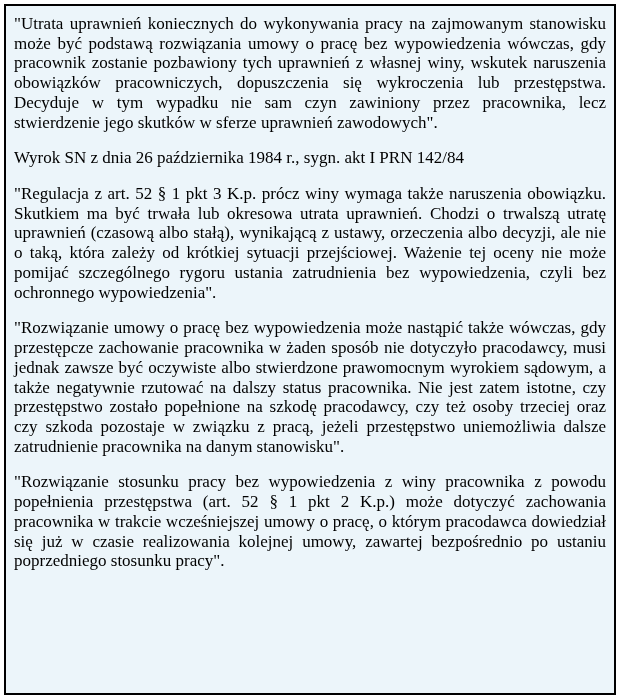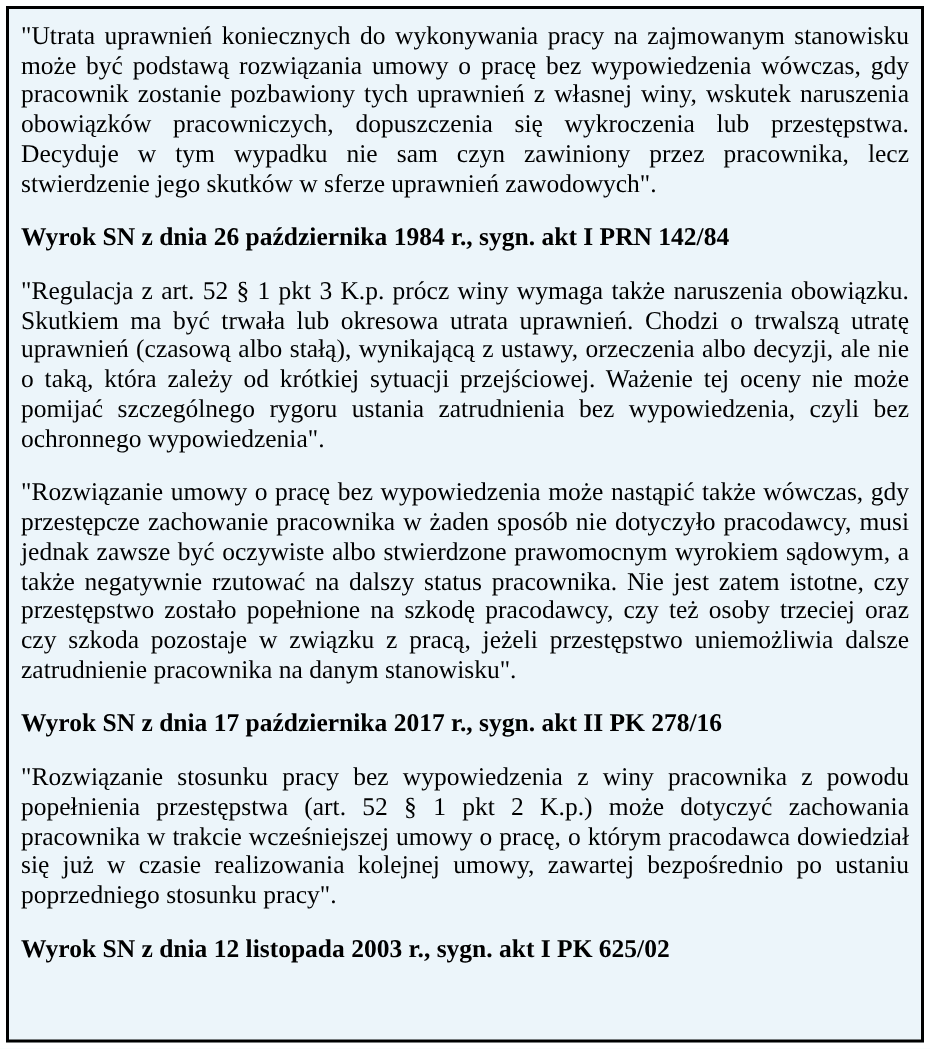--- a/index.html
+++ b/index.html
@@ -28,21 +28,21 @@
   }
   .quote {
     margin: 16px 0;
     text-align: justify;
   }
   .section:first-child .quote {
     margin-top: 2px;
   }
   .ruling {
     margin: 4px 0;
-    font-weight: bold;
+    font-weight: normal;
     text-align: left;
   }
   .section:last-child .ruling {
     margin-bottom: 0;
   }
 </style>
 </head>
 <body>
 
 <div class="frame">
@@ -51,21 +51,19 @@
     <p class="quote">"Utrata uprawnień koniecznych do wykonywania pracy na zajmowanym stanowisku może być podstawą rozwiązania umowy o pracę bez wypowiedzenia wówczas, gdy pracownik zostanie pozbawiony tych uprawnień z własnej winy, wskutek naruszenia obowiązków pracowniczych, dopuszczenia się wykroczenia lub przestępstwa. Decyduje w tym wypadku nie sam czyn zawiniony przez pracownika, lecz stwierdzenie jego skutków w sferze uprawnień zawodowych".</p>
     <p class="ruling">Wyrok SN z dnia 26 października 1984 r., sygn. akt I PRN 142/84</p>
   </div>
 
   <div class="section">
     <p class="quote">"Regulacja z art. 52 § 1 pkt 3 K.p. prócz winy wymaga także naruszenia obowiązku. Skutkiem ma być trwała lub okresowa utrata uprawnień. Chodzi o trwalszą utratę uprawnień (czasową albo stałą), wynikającą z ustawy, orzeczenia albo decyzji, ale nie o taką, która zależy od krótkiej sytuacji przejściowej. Ważenie tej oceny nie może pomijać szczególnego rygoru ustania zatrudnienia bez wypowiedzenia, czyli bez ochronnego wypowiedzenia".</p>
   </div>
 
   <div class="section">
     <p class="quote">"Rozwiązanie umowy o pracę bez wypowiedzenia może nastąpić także wówczas, gdy przestępcze zachowanie pracownika w żaden sposób nie dotyczyło pracodawcy, musi jednak zawsze być oczywiste albo stwierdzone prawomocnym wyrokiem sądowym, a także negatywnie rzutować na dalszy status pracownika. Nie jest zatem istotne, czy przestępstwo zostało popełnione na szkodę pracodawcy, czy też osoby trzeciej oraz czy szkoda pozostaje w związku z pracą, jeżeli przestępstwo uniemożliwia dalsze zatrudnienie pracownika na danym stanowisku".</p>
-    <p class="ruling">Wyrok SN z dnia 17 października 2017 r., sygn. akt II PK 278/16</p>
   </div>
 
   <div class="section">
     <p class="quote">"Rozwiązanie stosunku pracy bez wypowiedzenia z winy pracownika z powodu popełnienia przestępstwa (art. 52 § 1 pkt 2 K.p.) może dotyczyć zachowania pracownika w trakcie wcześniejszej umowy o pracę, o którym pracodawca dowiedział się już w czasie realizowania kolejnej umowy, zawartej bezpośrednio po ustaniu poprzedniego stosunku pracy".</p>
-    <p class="ruling">Wyrok SN z dnia 12 listopada 2003 r., sygn. akt I PK 625/02</p>
   </div>
 
 </div>
 
 </body></html>

